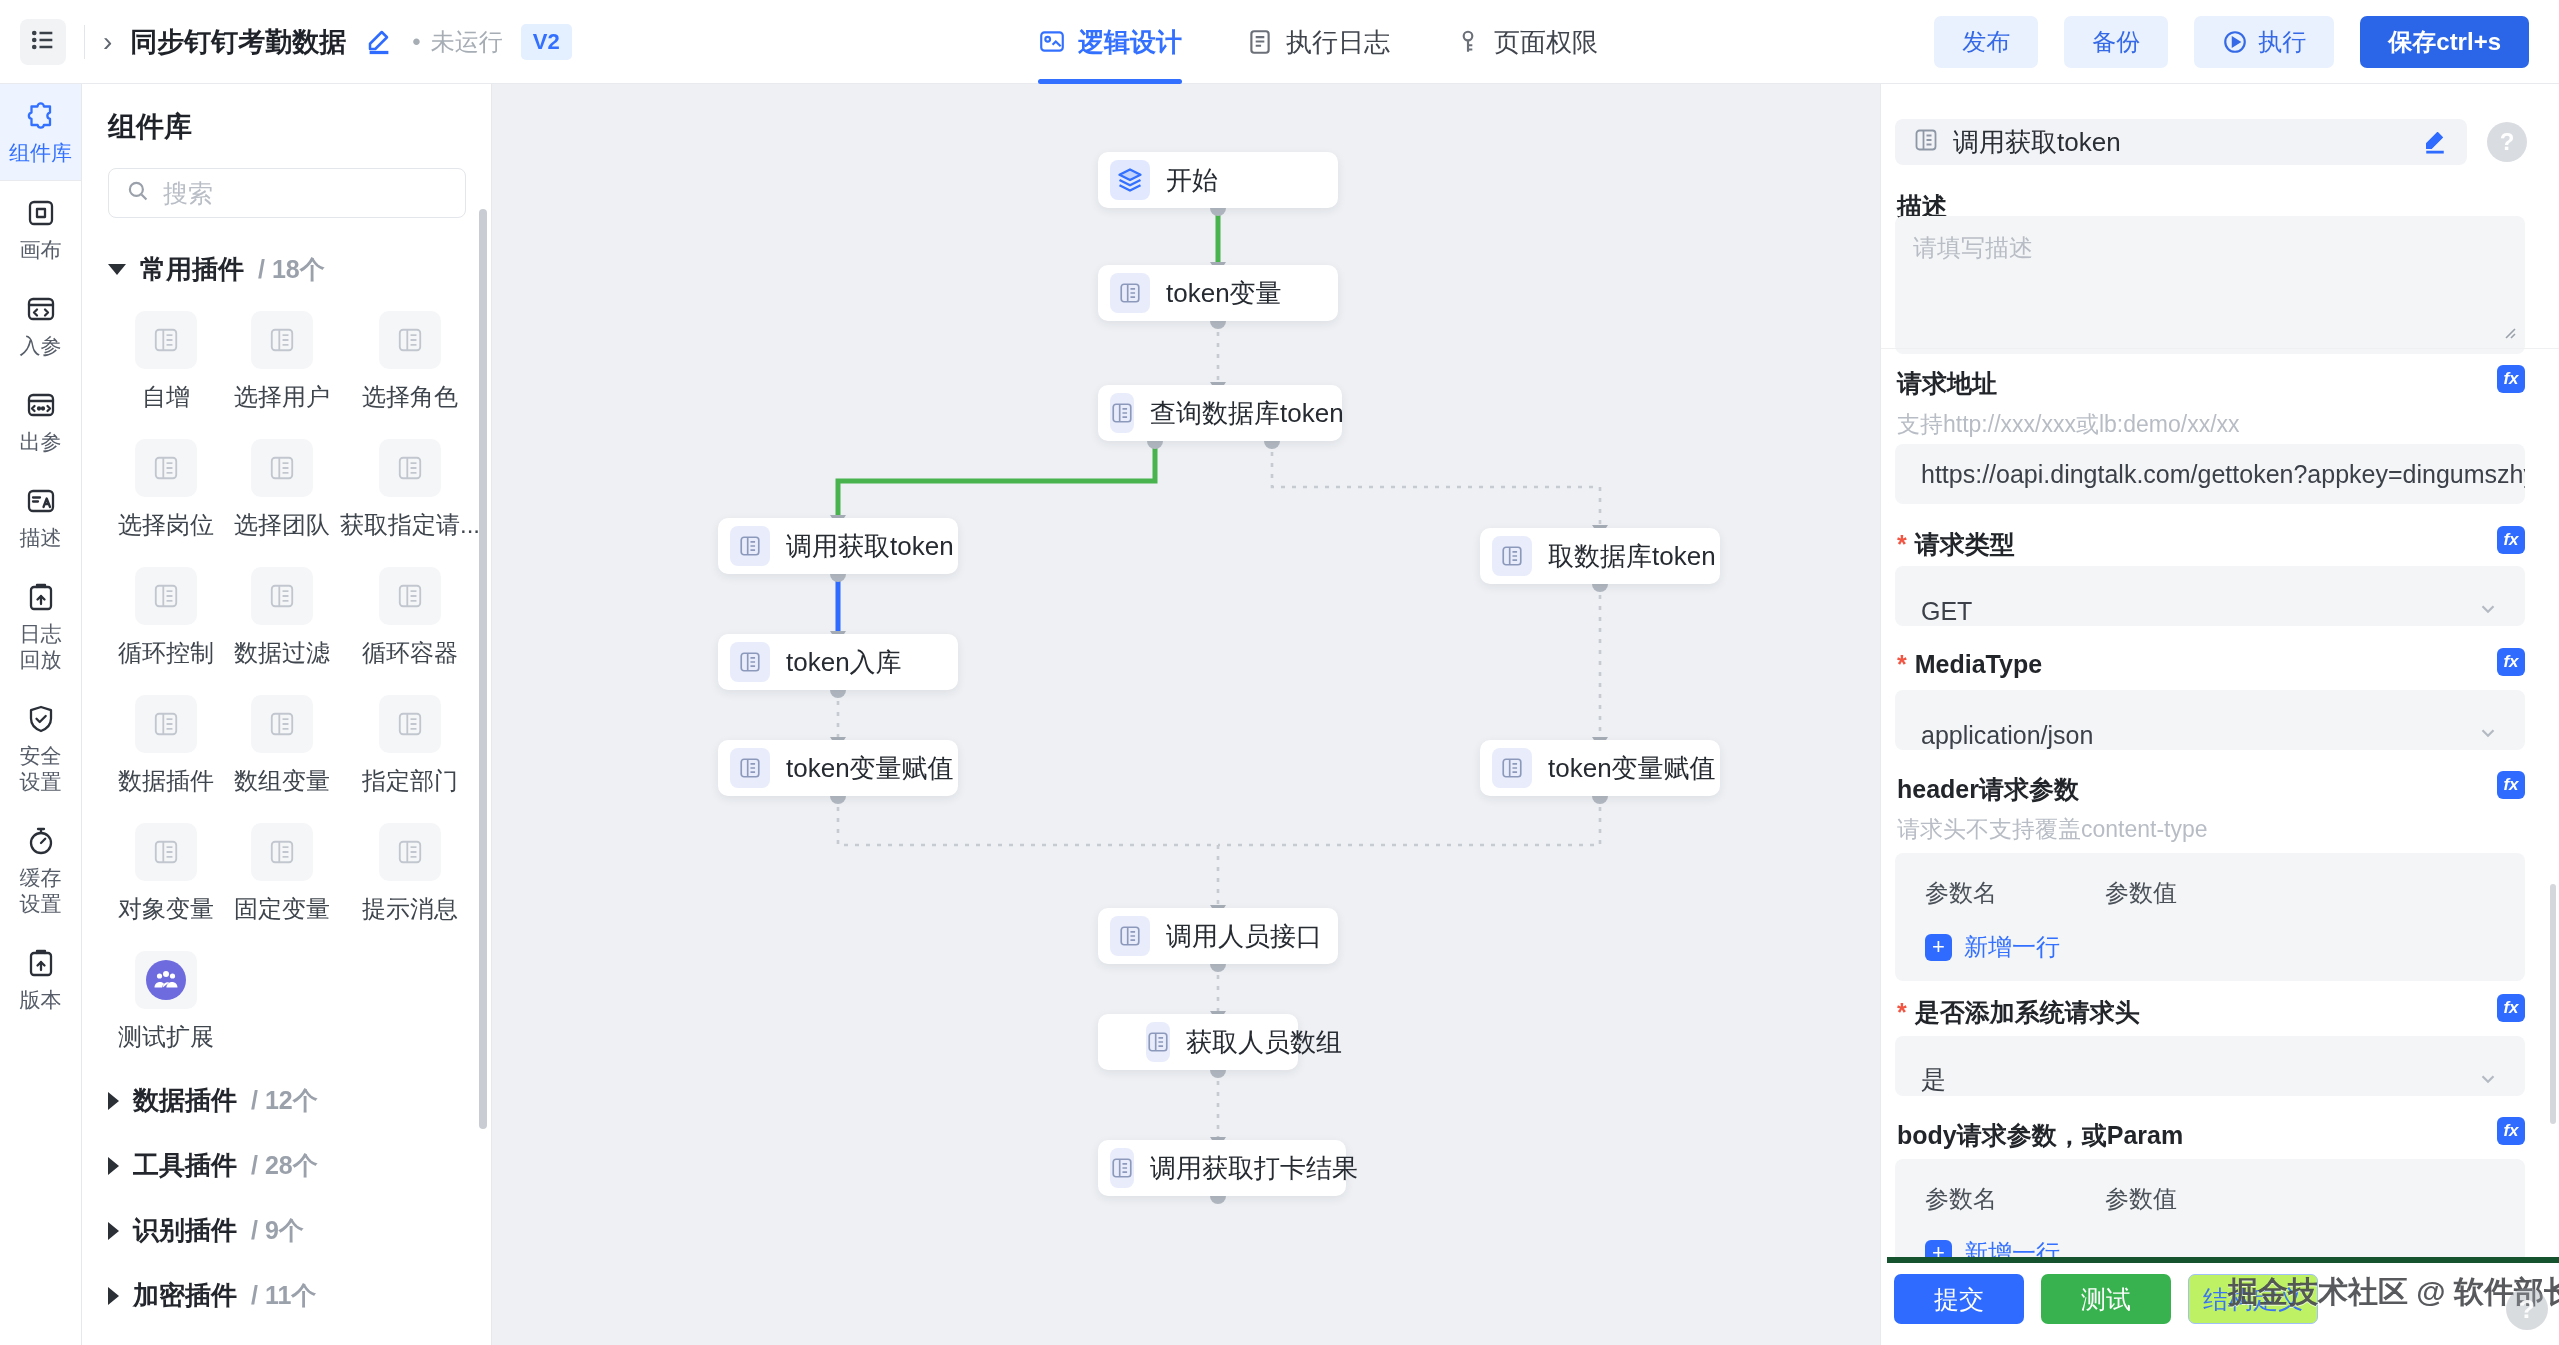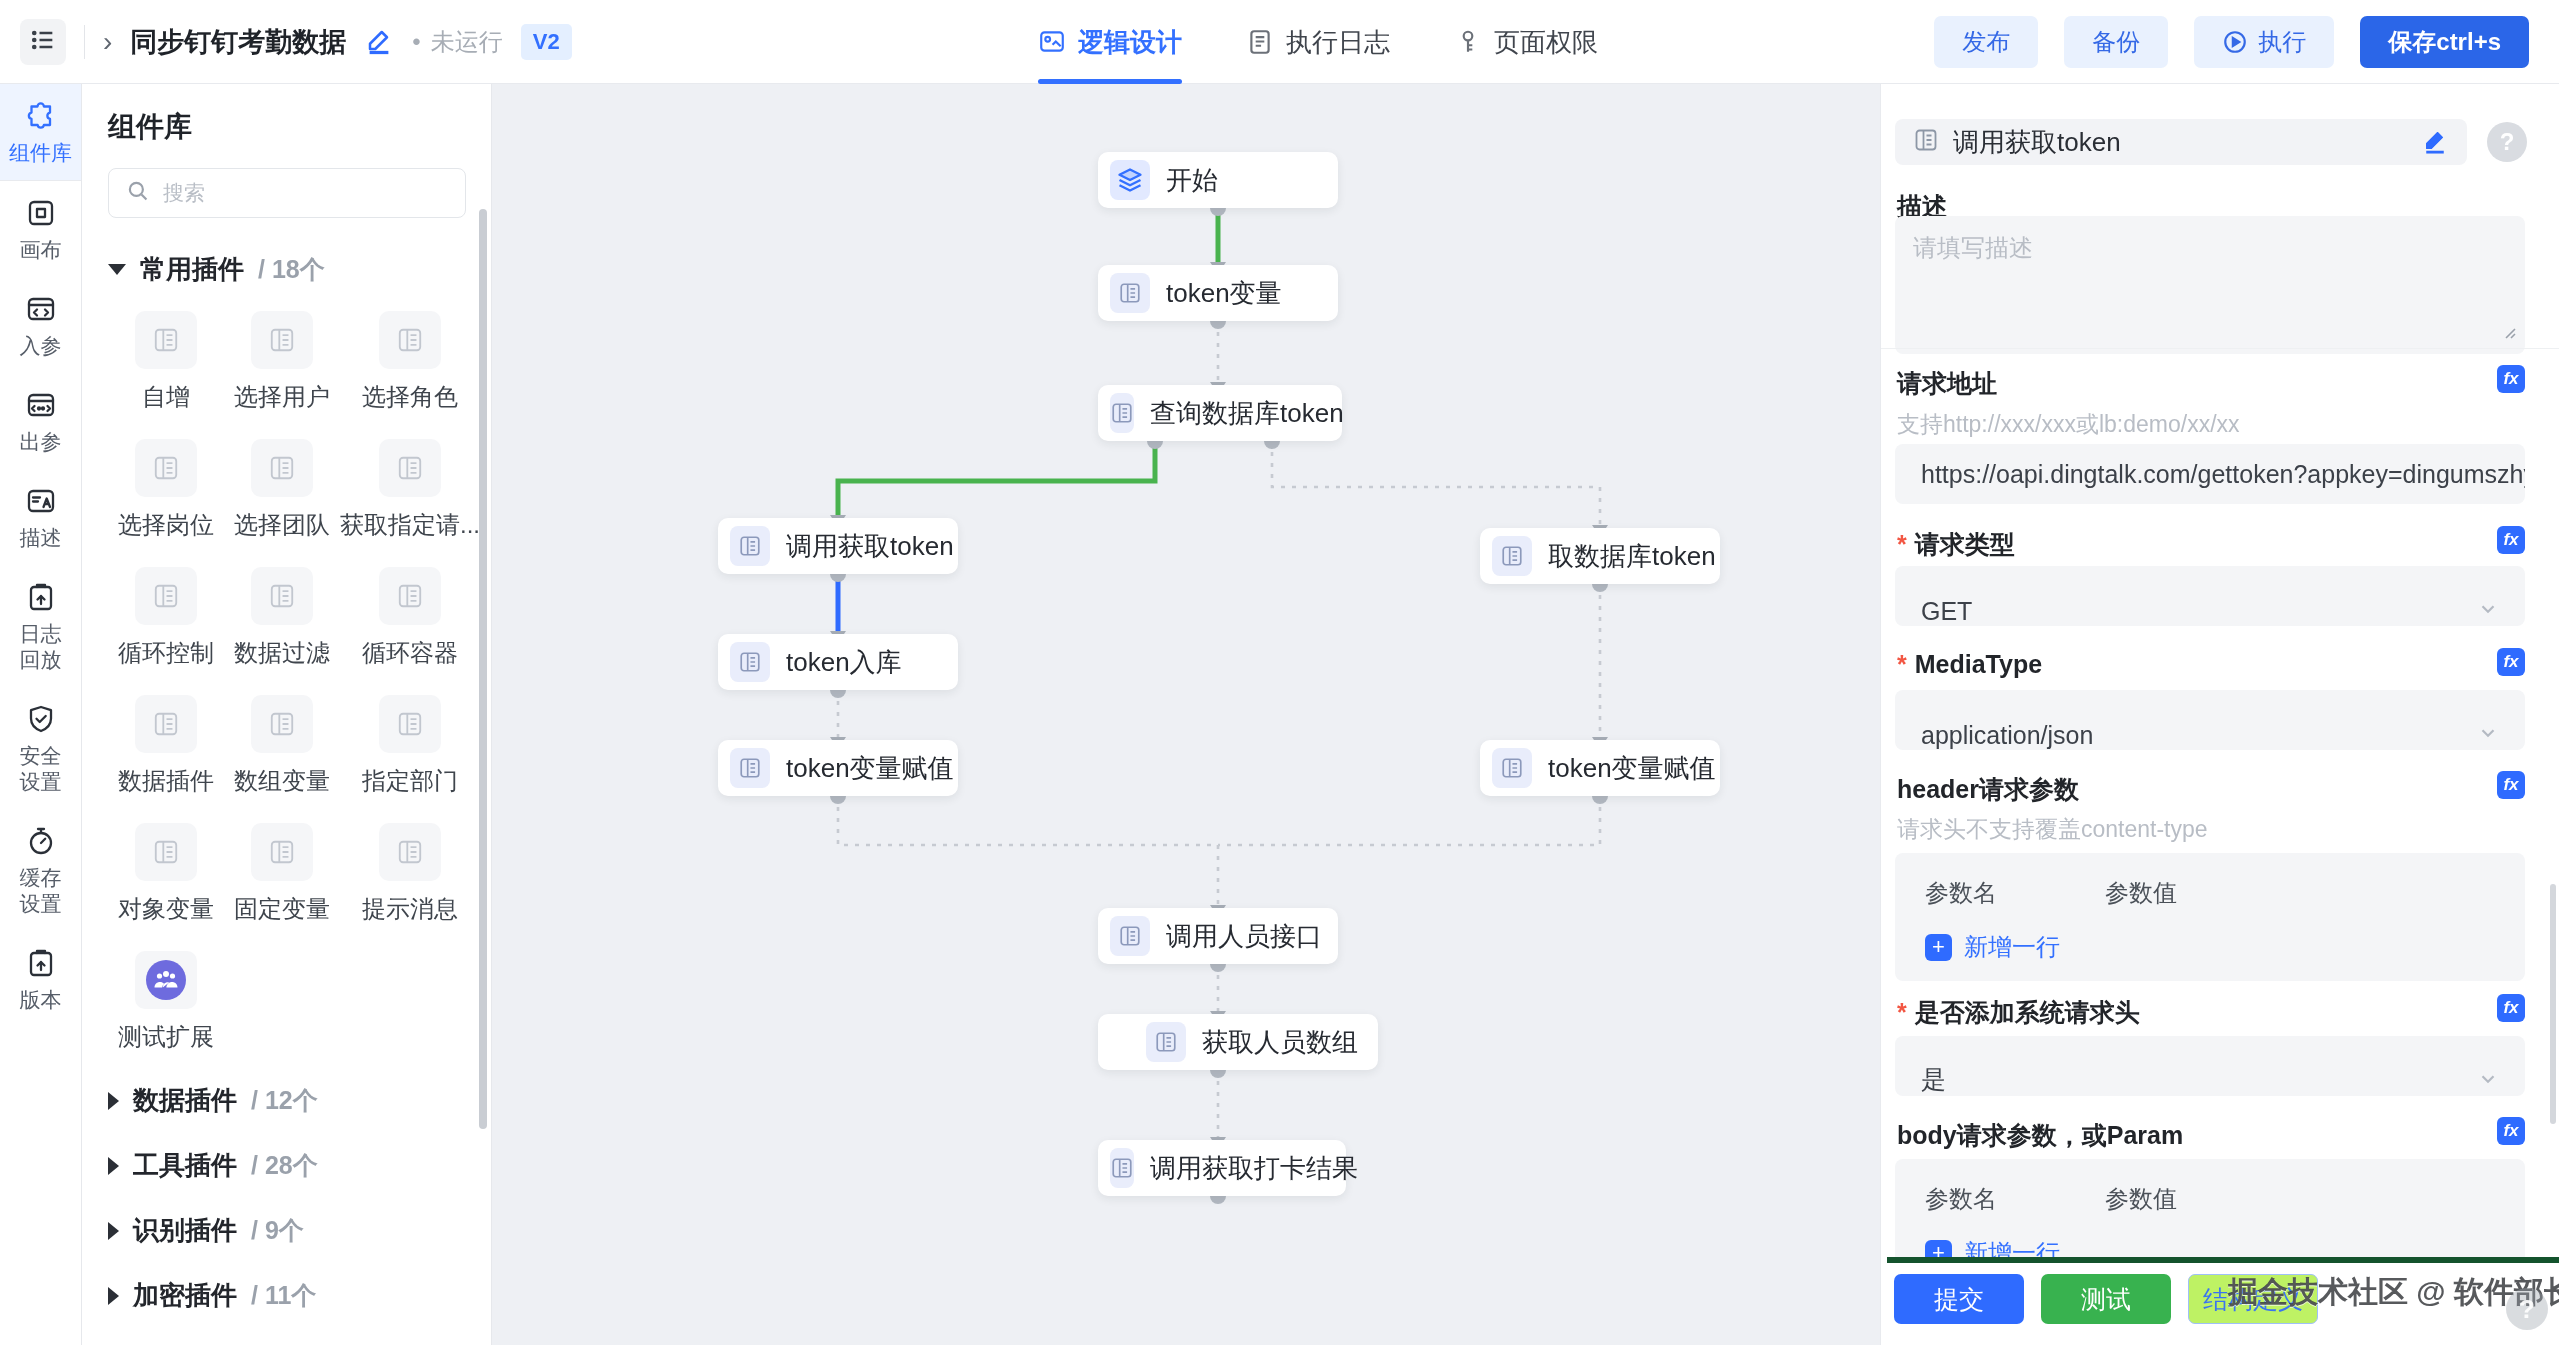--- a/index.html
+++ b/index.html
@@ -37,21 +37,21 @@
   .rail-item.active .rail-ic{color:#3370ff;}
   .rail-div{height:1px;background:#e8eaee;margin:0;}
   .rail-lb{font-size:21px;line-height:26px;text-align:center;}
 
   
   .library{position:absolute;left:82px;top:84px;width:410px;height:1261px;background:#fff;
            border-right:1px solid #e6e8ec;z-index:5;padding:24px 18px 0 26px;}
   .lib-title{font-size:28px;font-weight:700;color:#1f2329;}
   .search{margin-top:22px;width:358px;height:50px;border:1px solid #e3e6ea;border-radius:8px;
           display:flex;align-items:center;gap:12px;padding:0 16px;background:#fff;}
-  .search-ph{font-size:21px;color:#b9bec6;}
+  .search-ph{font-size:25px;color:#b9bec6;}
   .sec-head{display:flex;align-items:center;gap:14px;margin-top:34px;cursor:pointer;}
   .tri-down{width:0;height:0;border-left:9px solid transparent;border-right:9px solid transparent;border-top:11px solid #2b2f36;}
   .tri-right{width:0;height:0;border-top:9px solid transparent;border-bottom:9px solid transparent;border-left:11px solid #2b2f36;}
   .sec-lb{font-size:26px;font-weight:700;color:#23262c;}
   .sec-count{font-size:25px;font-weight:600;color:#9aa1ab;}
   .plugin-grid{margin-top:24px;display:grid;grid-template-columns:repeat(3,1fr);row-gap:26px;width:372px;}
   .plg{display:flex;flex-direction:column;align-items:center;gap:12px;cursor:pointer;}
   .plg-tile{width:62px;height:58px;border-radius:10px;background:#f5f6f8;display:flex;align-items:center;justify-content:center;}
   .plg-lb{font-size:24px;color:#3f454d;white-space:nowrap;}
   .sec-list{margin-top:30px;display:flex;flex-direction:column;gap:30px;}
@@ -610,21 +610,21 @@
         <div class="node" style="left: 606px; top: 824px; width: 240px;">
           <span class="node-ic ">
             <svg width="24" height="24" viewBox="0 0 26 26" fill="none" stroke="#8c99bb" stroke-width="1.8">
               <rect x="3.5" y="3.5" width="19" height="19" rx="3"></rect>
               <path d="M10.5 3.5v19"></path>
               <path d="M13.5 8.5h5M13.5 13h5M13.5 17.5h5"></path>
             </svg>
           </span>
           <span class="node-lb">调用人员接口</span>
         </div>
-        <div class="node" style="left: 606px; top: 930px; width: 280px; padding-left: 48px;">
+        <div class="node" style="left: 606px; top: 930px; width: 200px; padding-left: 48px;">
           <span class="node-ic ">
             <svg width="24" height="24" viewBox="0 0 26 26" fill="none" stroke="#8c99bb" stroke-width="1.8">
               <rect x="3.5" y="3.5" width="19" height="19" rx="3"></rect>
               <path d="M10.5 3.5v19"></path>
               <path d="M13.5 8.5h5M13.5 13h5M13.5 17.5h5"></path>
             </svg>
           </span>
           <span class="node-lb">获取人员数组</span>
         </div>
         <div class="node" style="left: 606px; top: 1056px; width: 248px;">

